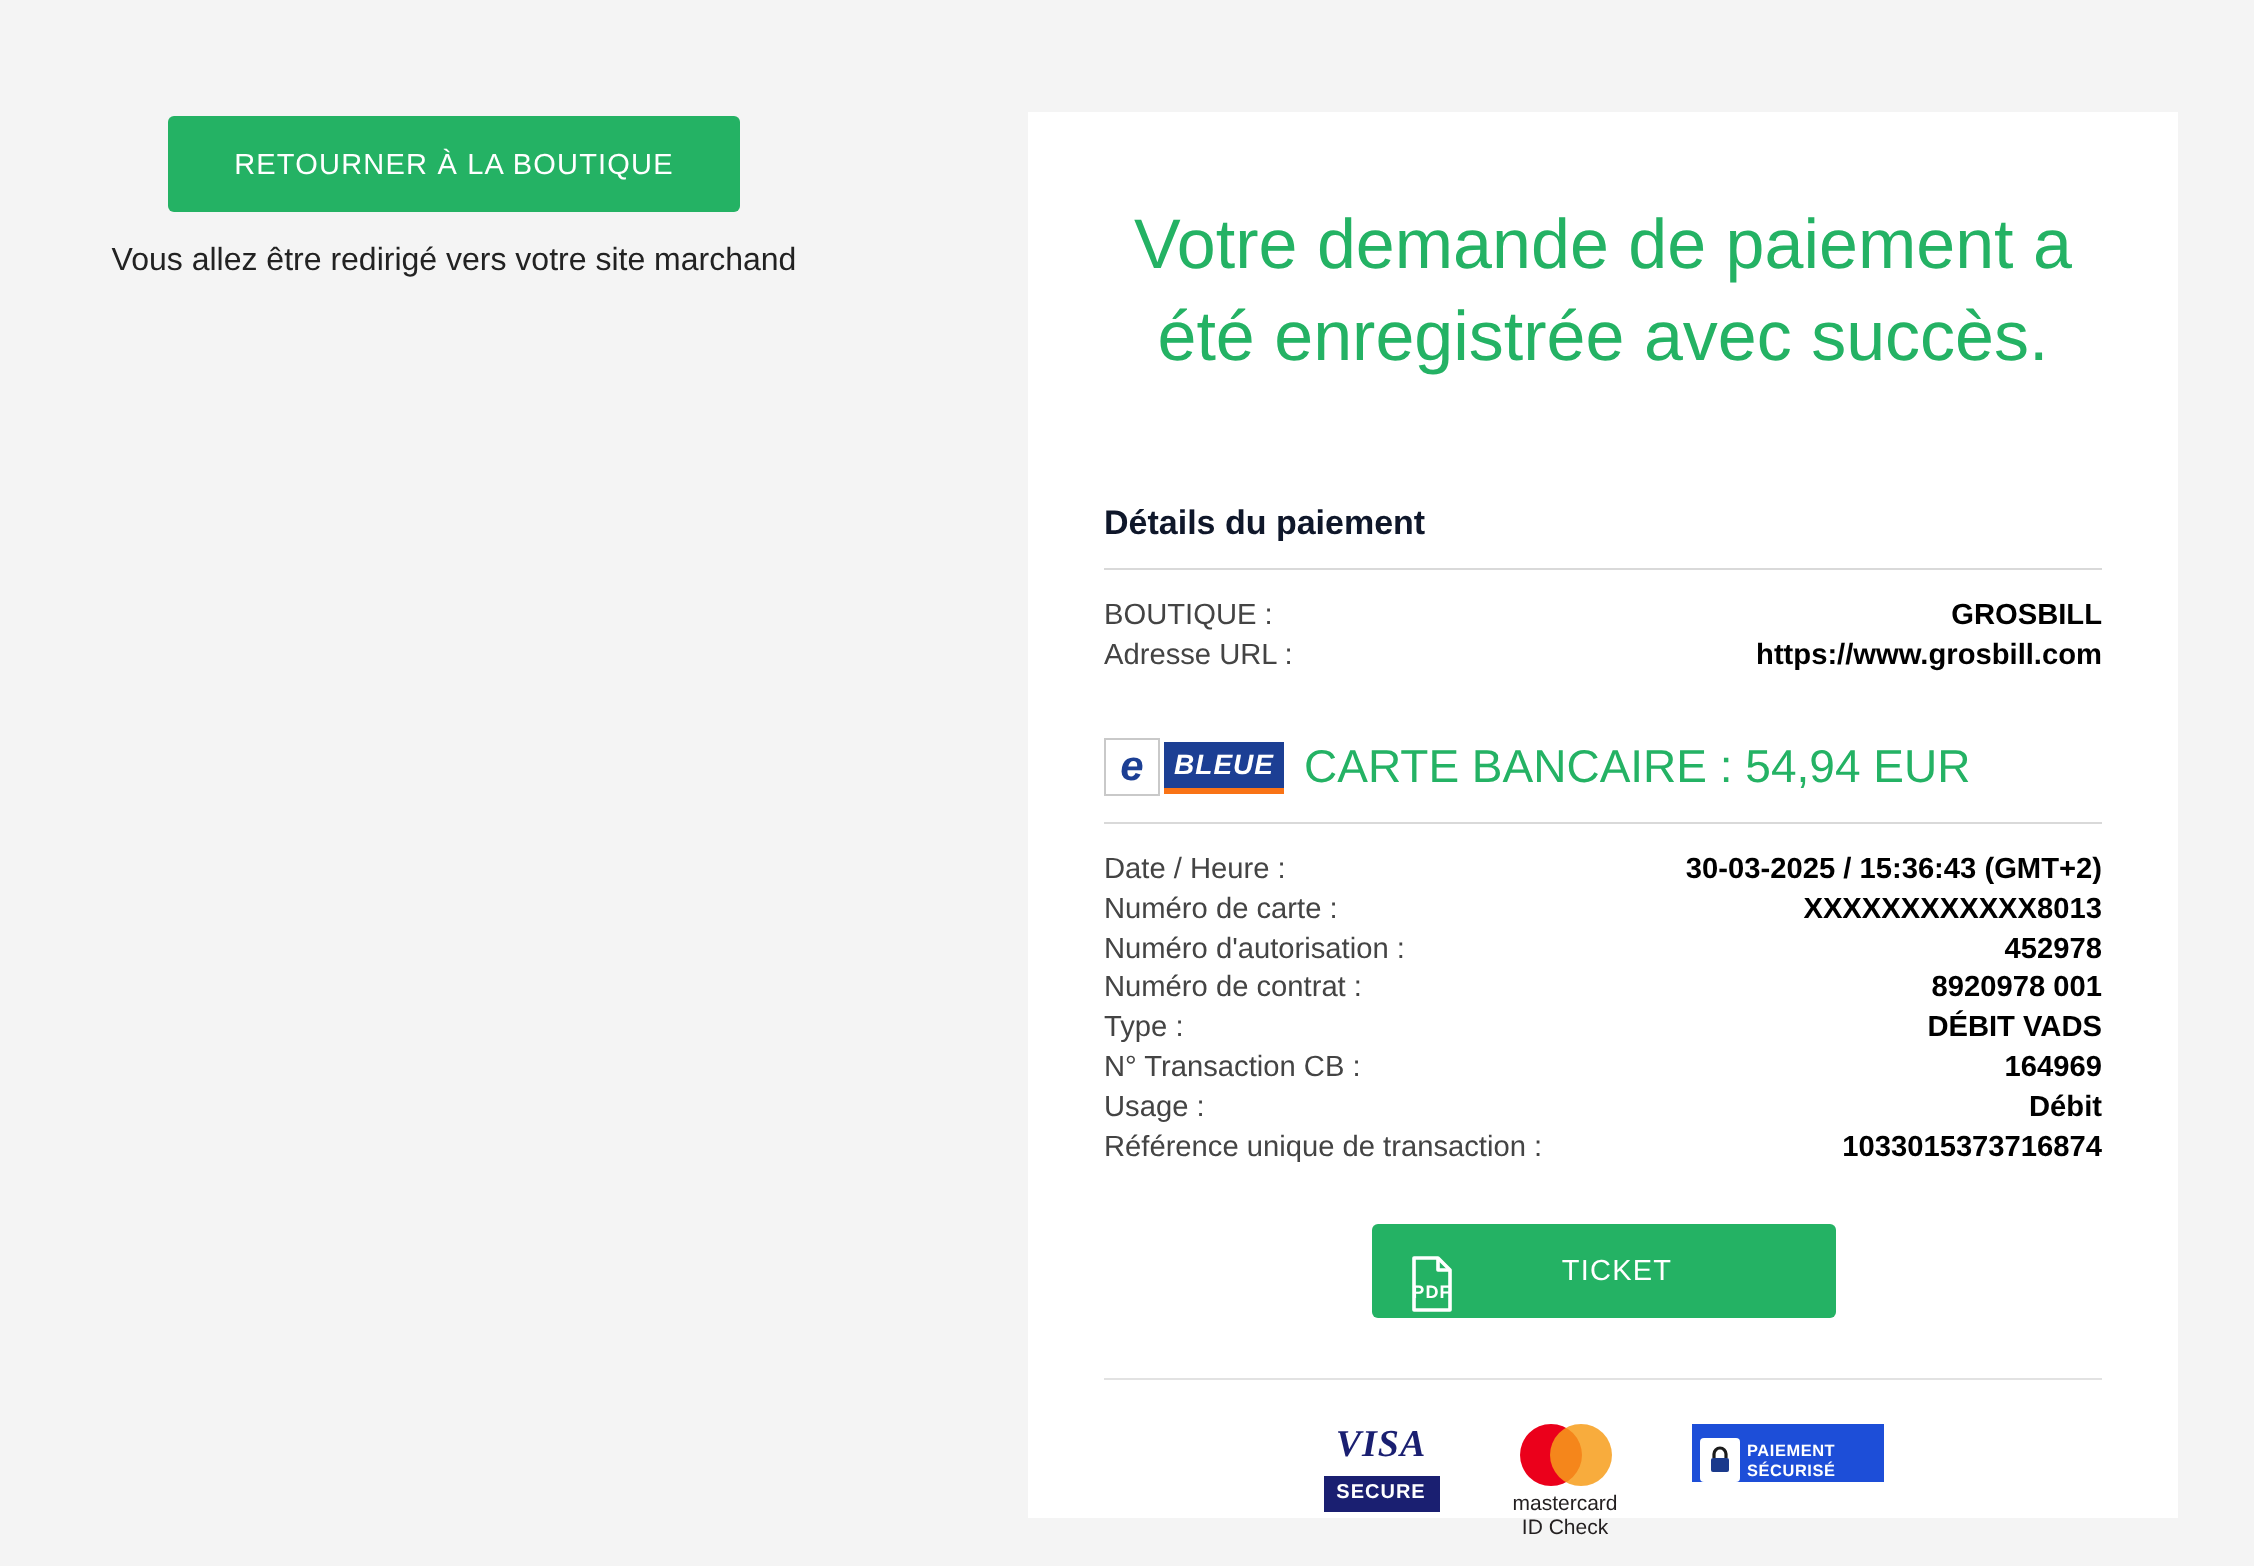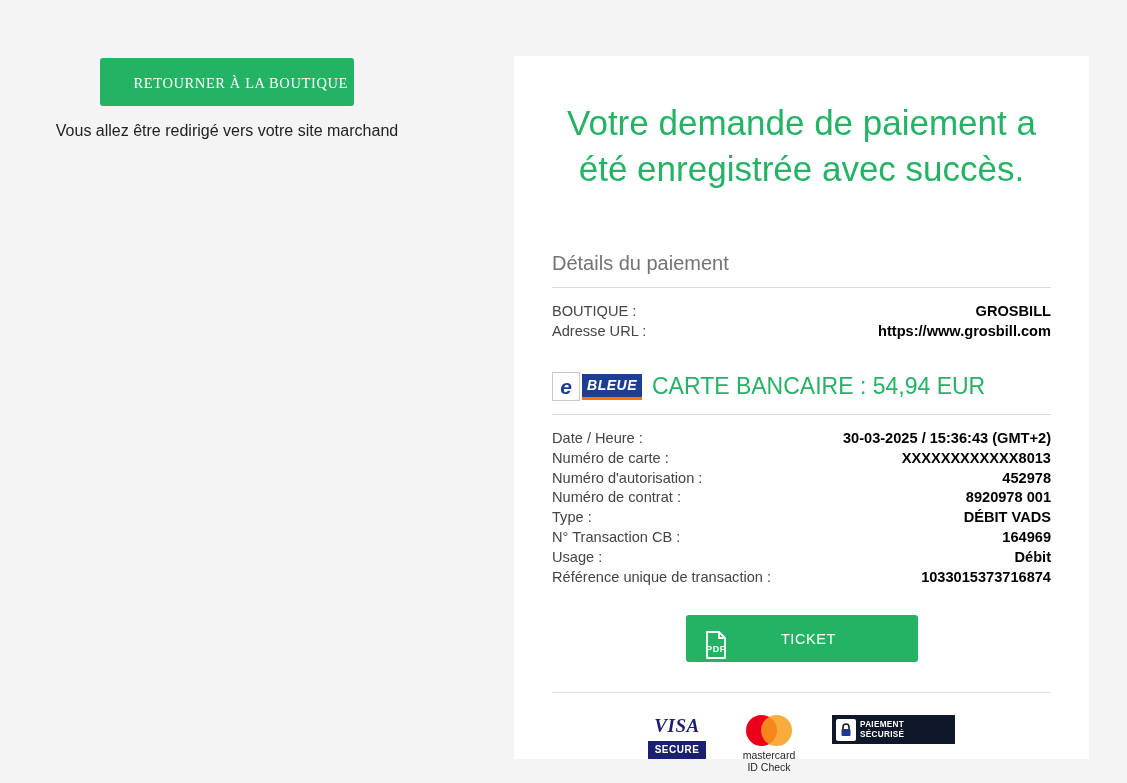--- a/index.html
+++ b/index.html
@@ -25,31 +25,31 @@
     position: absolute;
     left: 0;
     top: 0;
     width: 454px;
     padding-top: 58px;
     box-sizing: border-box;
   }
   .return-button {
     display: block;
     margin: 0 auto;
-    width: 254px;
+    width: 286px;
     height: 48px;
     background: #24b264;
     color: #ffffff;
     border: none;
     border-radius: 3px;
     font-size: 14.5px;
     letter-spacing: 0.6px;
-    font-family: Liberation Serif, serif;
+    font-family: Liberation Sans, sans-serif;
     cursor: pointer;
-    text-align: right;
+    text-align: center;
     line-height: 48px;
     text-transform: uppercase;
   }
   .redirect-note {
     margin-top: 16px;
     text-align: center;
     font-size: 16px;
     color: #222;
   }
 
@@ -70,23 +70,23 @@
     text-align: center;
     color: #24b264;
     font-size: 35px;
     font-weight: normal;
     line-height: 1.32;
   }
 
   .section-title {
     margin: 0;
     padding-top: 60px;
-    color: #737373;
-    font-size: 20px;
-    font-weight: normal;
+    color: #0f172a;
+    font-size: 17px;
+    font-weight: bold;
   }
   .rule {
     margin-top: 12px;
     border-bottom: 1px solid #d9d9d9;
   }
 
   .kv-list {
     margin-top: 14px;
   }
   .kv-row {
@@ -242,25 +242,25 @@
   .mc-name {
     margin-top: 3px;
     font-size: 10.5px;
     color: #231f20;
   }
   .mc-sub {
     font-size: 10.5px;
     color: #231f20;
   }
   .logo-secure {
-    width: 123px;
+    width: 96px;
     height: 29px;
-    background: #0f172a;
-    display: flex;
-    align-items: center;
+    background: #1d4ed8;
+    display: flex;
+    align-items: flex-end;
     padding: 0 4px;
     box-sizing: border-box;
   }
   .lock-box {
     width: 20px;
     height: 22px;
     background: #ffffff;
     border-radius: 2px;
     display: flex;
     align-items: center;

